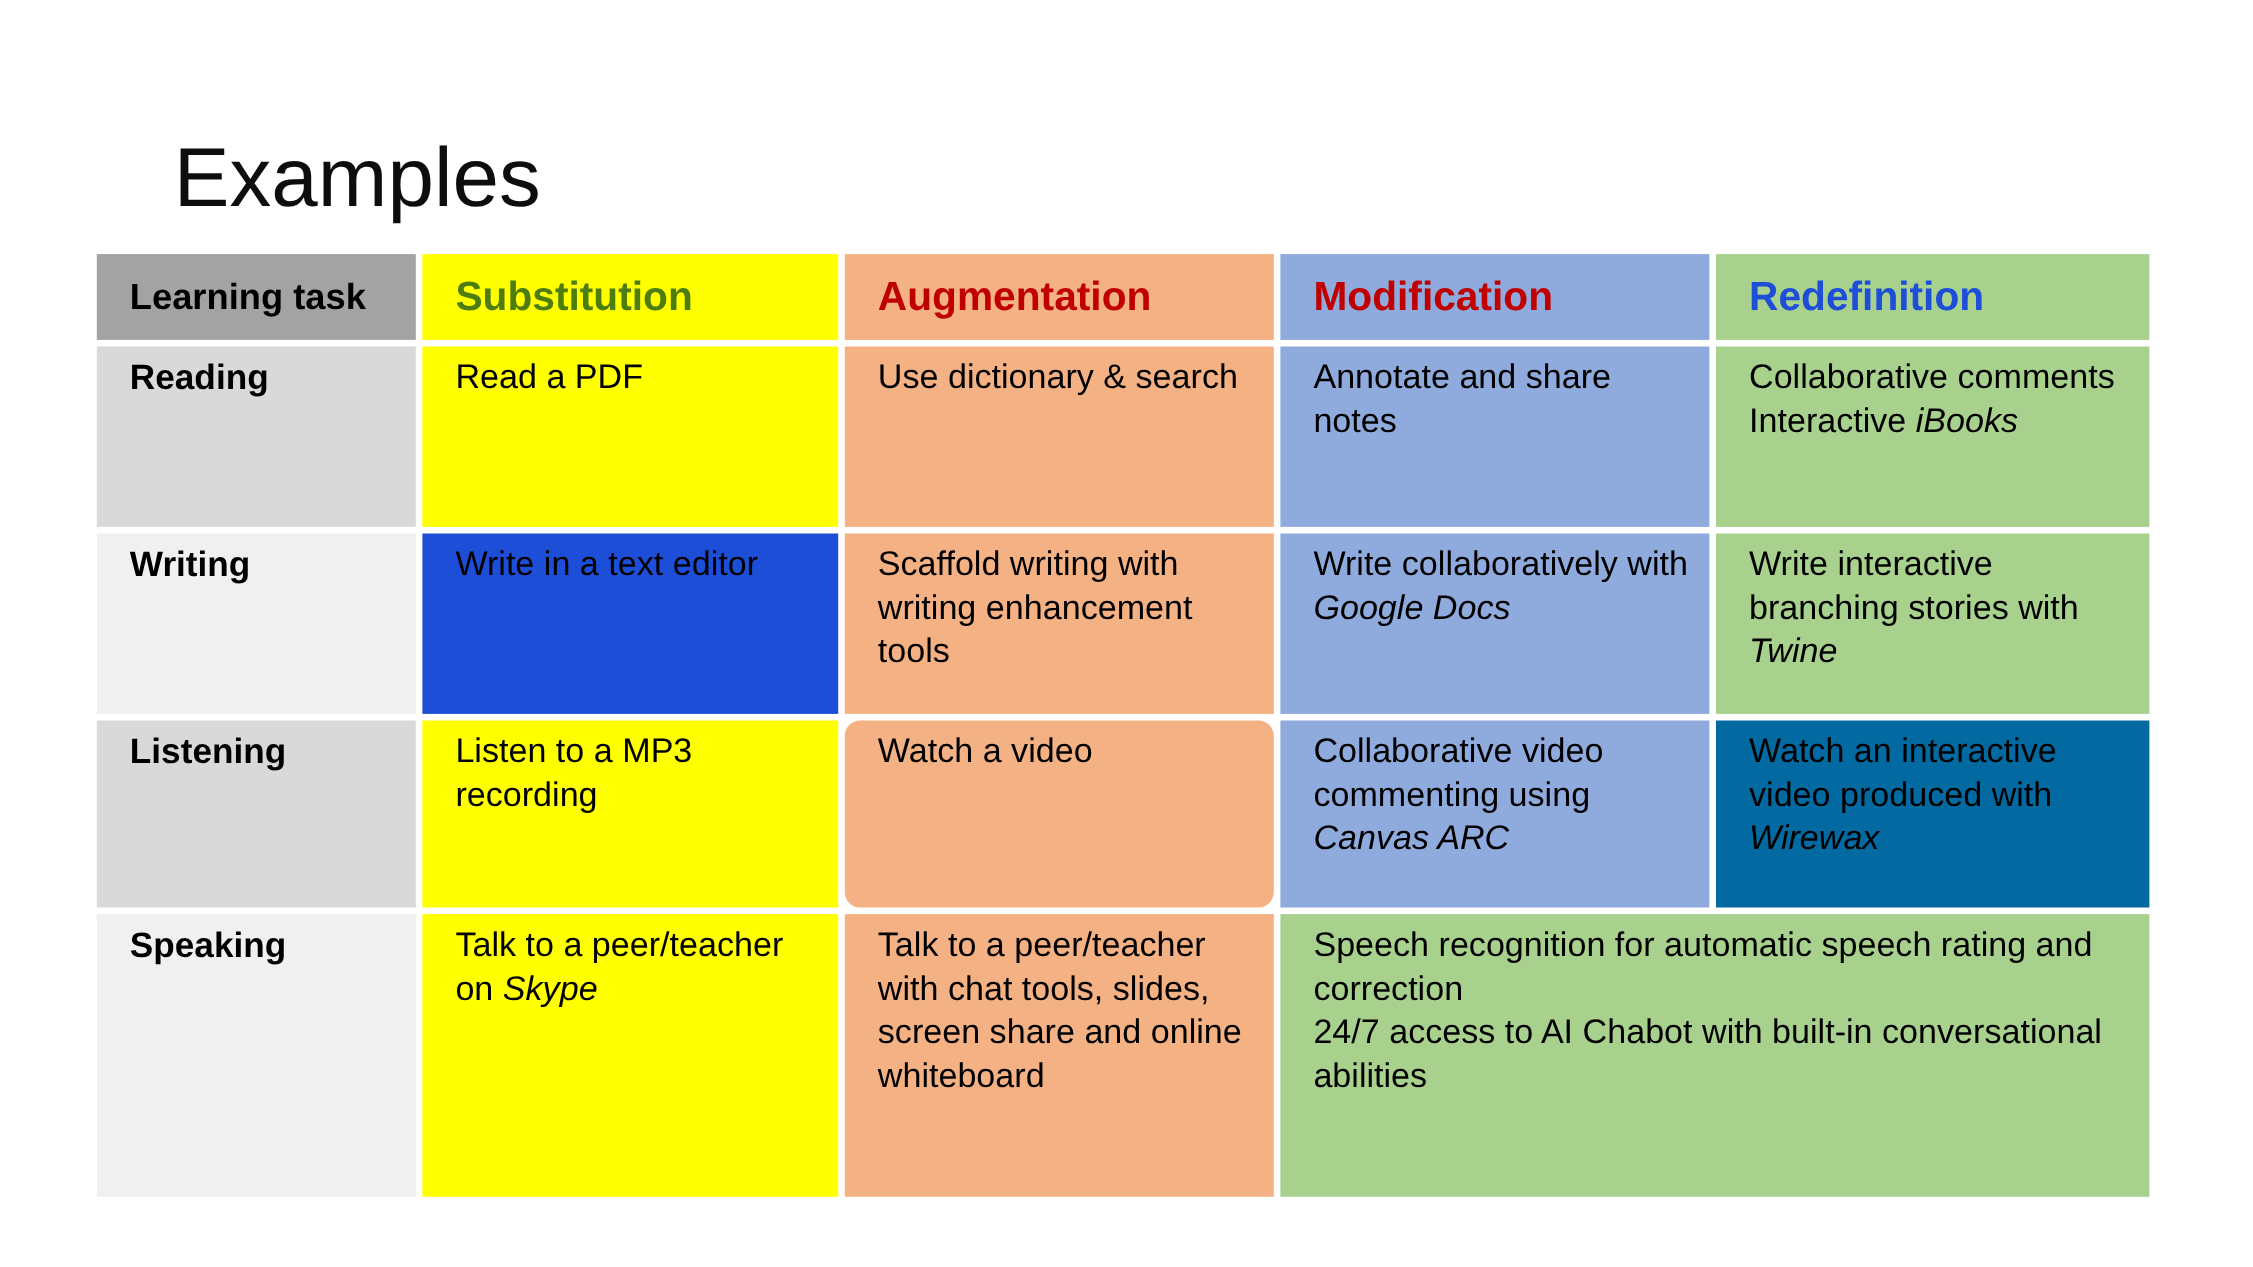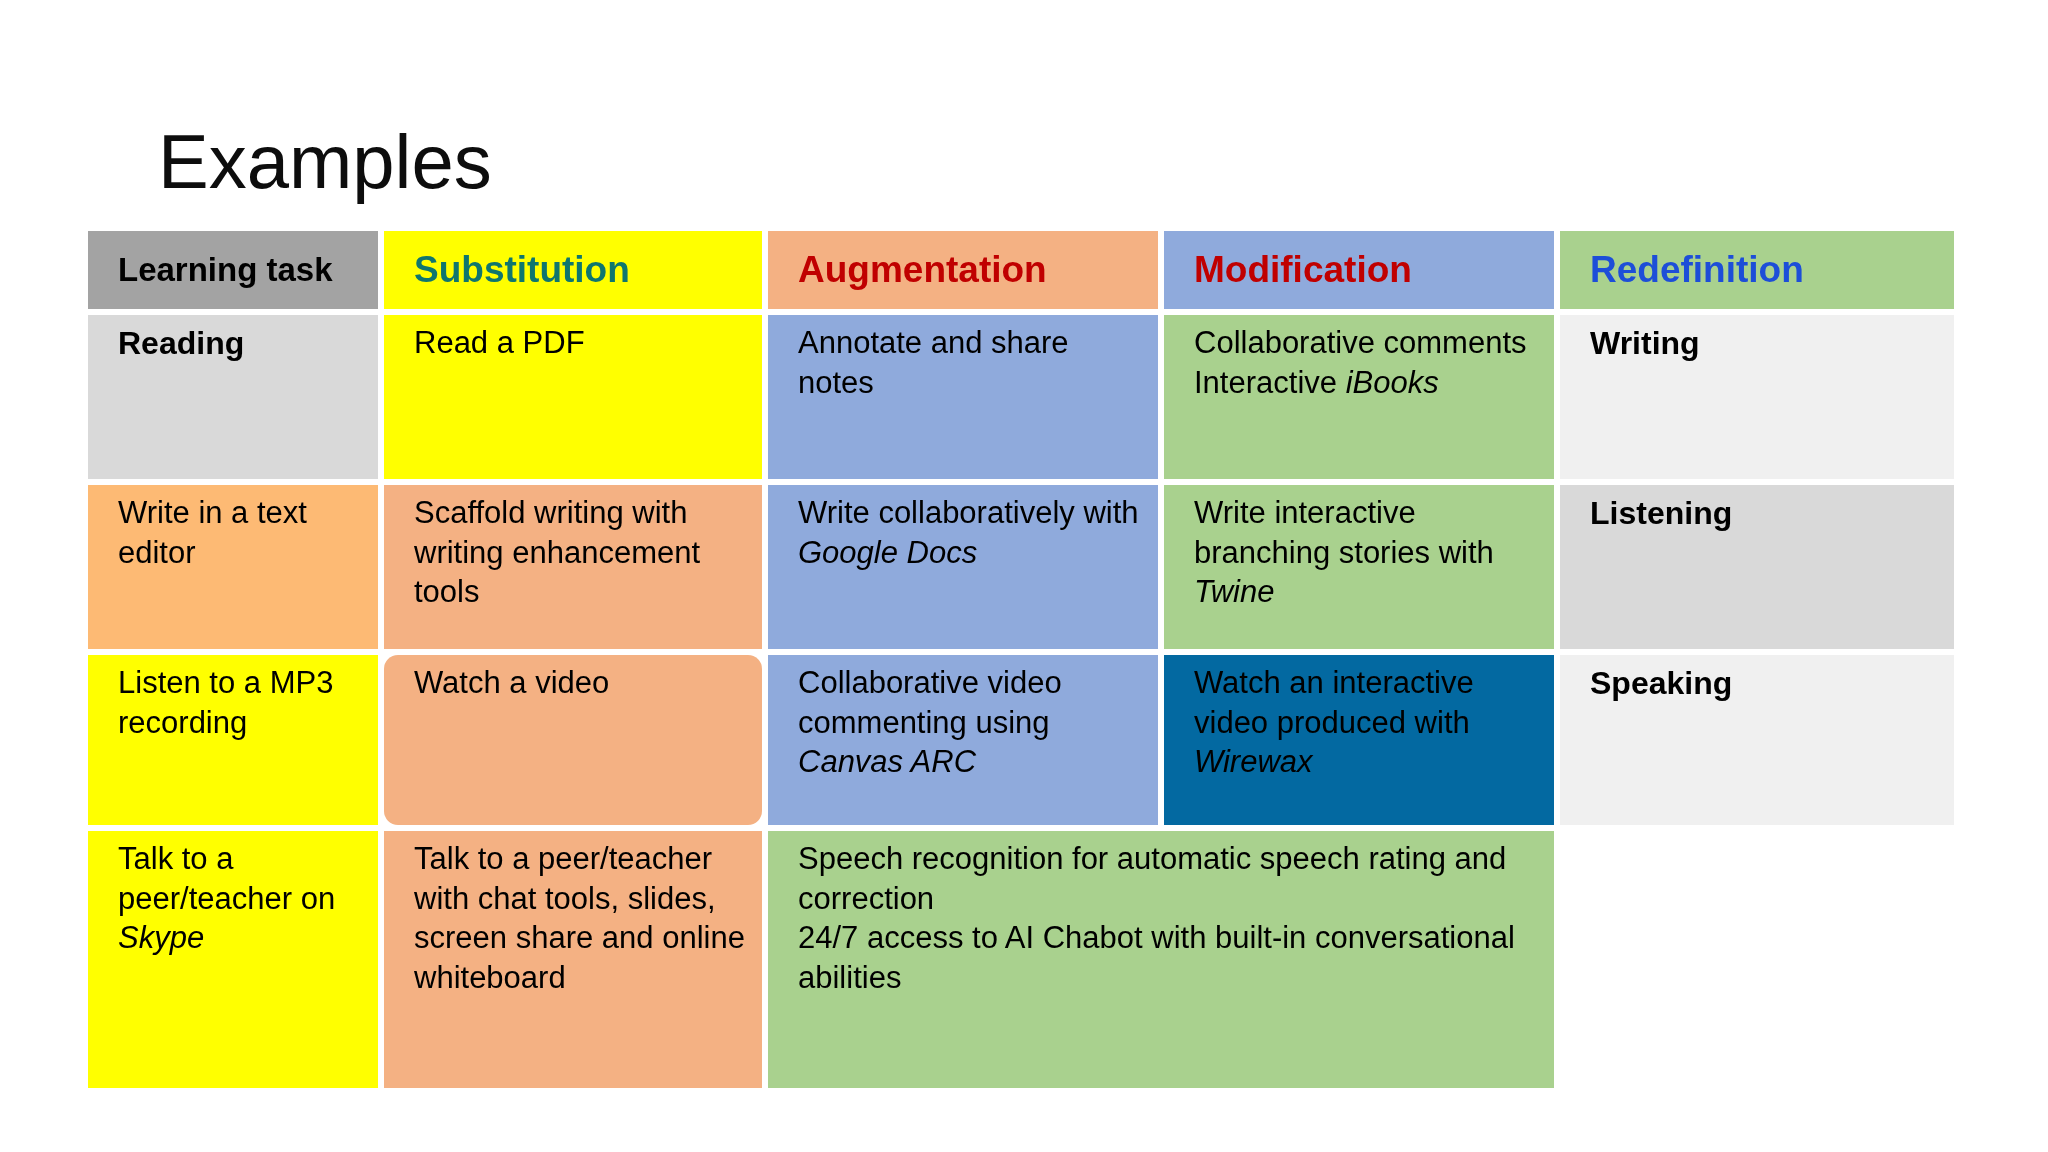--- a/index.html
+++ b/index.html
@@ -59,39 +59,40 @@
 </style>
 </head>
 <body>
 
 <div class="slide">
   <h1 class="title">Examples</h1>
   <div class="samr-table">
       <div class="cell header label-header" style="background: rgb(163, 163, 163); color: rgb(0, 0, 0);">
         <span>Learning task</span>
       </div>
-      <div class="cell header" style="background: rgb(255, 255, 0); color: #0f766e;">
+      <div class="cell header" style="background: rgb(255, 255, 0); color: #4d7c0f;">
         <span>Substitution</span>
       </div>
       <div class="cell header" style="background: rgb(244, 177, 131); color: rgb(192, 0, 0);">
         <span>Augmentation</span>
       </div>
       <div class="cell header" style="background: rgb(143, 170, 220); color: rgb(192, 0, 0);">
         <span>Modification</span>
       </div>
       <div class="cell header" style="background: rgb(169, 209, 142); color: #1d4ed8;">
         <span>Redefinition</span>
       </div>
       <div class="cell row-label" style="background: rgb(217, 217, 217);"><span>Reading</span></div>
       <div class="cell body" style="background: rgb(255, 255, 0);"><span>Read a PDF</span></div>
+      <div class="cell body" style="background: rgb(244, 177, 131);"><span>Use dictionary &amp; search</span></div>
       <div class="cell body" style="background: rgb(143, 170, 220);"><span>Annotate and share notes</span></div>
       <div class="cell body" style="background: rgb(169, 209, 142);"><span>Collaborative comments
 Interactive </span><em>iBooks</em></div>
       <div class="cell row-label" style="background: rgb(240, 240, 240);"><span>Writing</span></div>
-      <div class="cell body" style="background: #fdba74;"><span>Write in a text editor</span></div>
+      <div class="cell body" style="background: #1d4ed8;"><span>Write in a text editor</span></div>
       <div class="cell body" style="background: rgb(244, 177, 131);"><span>Scaffold writing with writing enhancement tools</span></div>
       <div class="cell body" style="background: rgb(143, 170, 220);"><span>Write collaboratively with </span><em>Google Docs</em></div>
       <div class="cell body" style="background: rgb(169, 209, 142);"><span>Write interactive branching stories with </span><em>Twine</em></div>
       <div class="cell row-label" style="background: rgb(217, 217, 217);"><span>Listening</span></div>
       <div class="cell body" style="background: rgb(255, 255, 0);"><span>Listen to a MP3 recording</span></div>
       <div class="cell body" style="background: rgb(244, 177, 131); border-radius: 14px;"><span>Watch a video</span></div>
       <div class="cell body" style="background: rgb(143, 170, 220);"><span>Collaborative video commenting using
 </span><em>Canvas ARC</em></div>
       <div class="cell body" style="background: #0369a1;"><span>Watch an interactive video produced with </span><em>Wirewax</em></div>
       <div class="cell row-label" style="background: rgb(240, 240, 240);"><span>Speaking</span></div>

